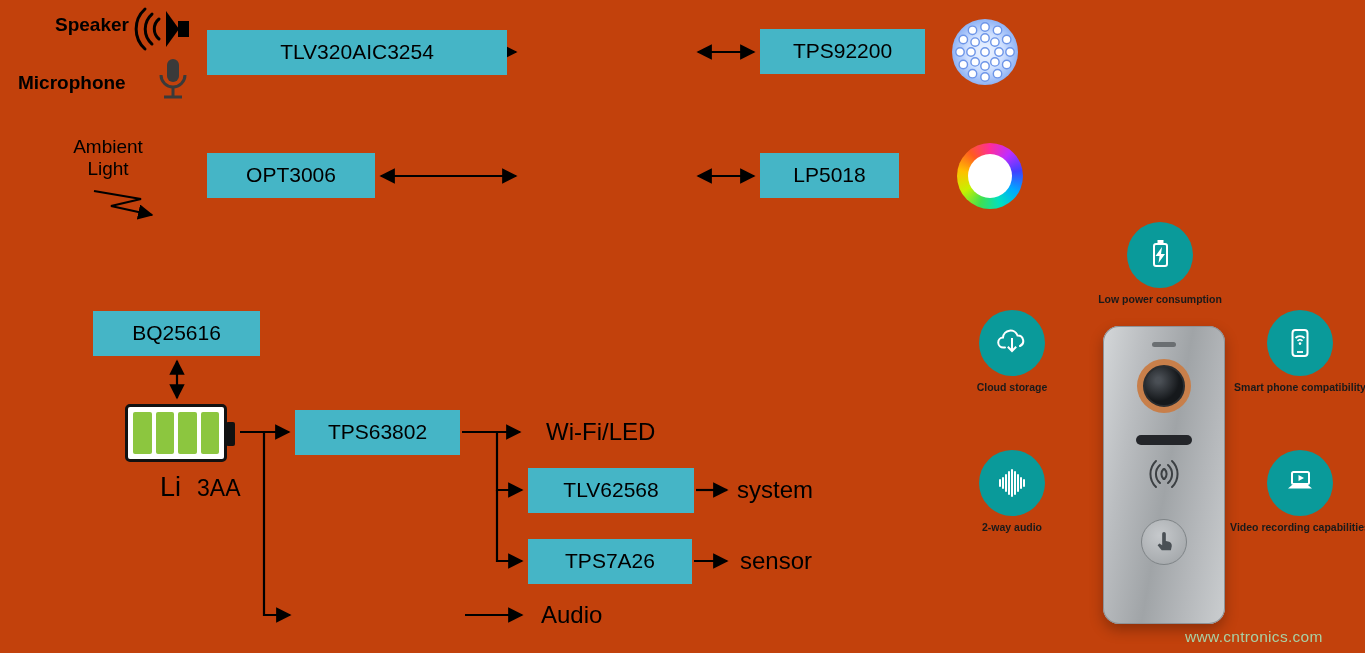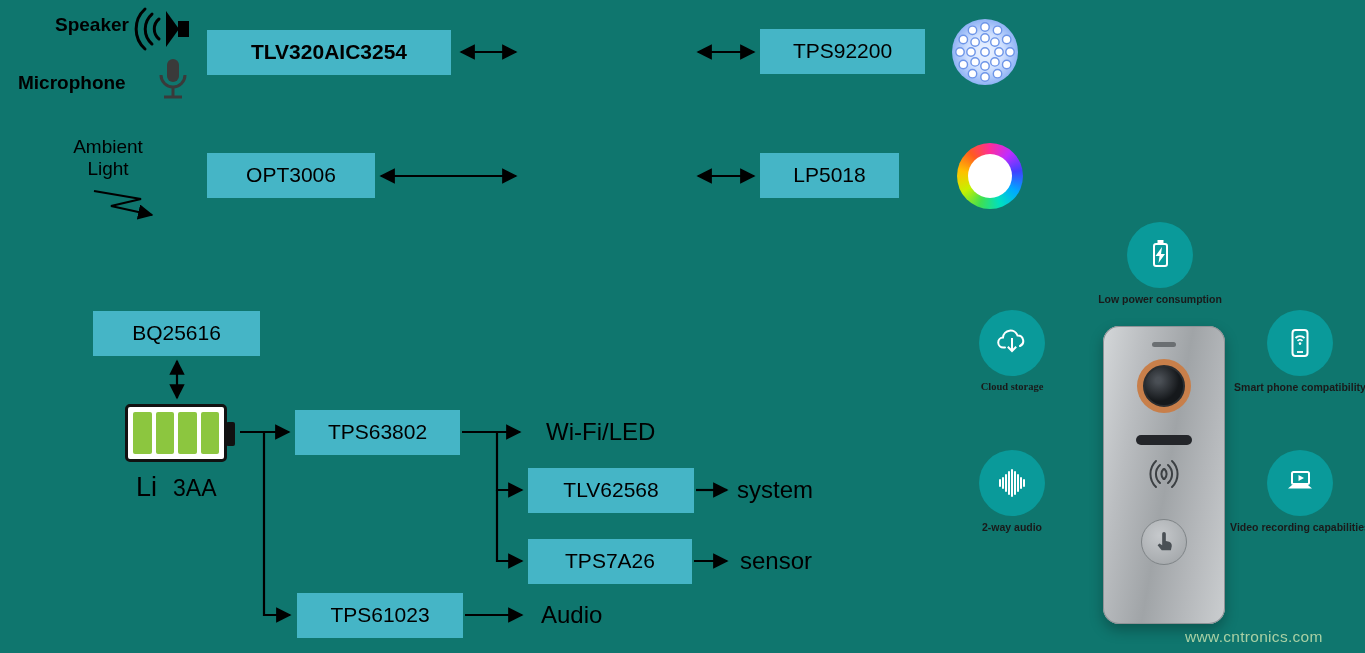--- a/index.html
+++ b/index.html
@@ -1,36 +1,36 @@
 <!DOCTYPE html>
 <html style="--block: #45b5c6; --circle: #0a9a9a; --watermark: #a9d0a4; --cell: #8cc63f;"><head>
 <meta charset="utf-8">
 <style>
   * { margin:0; padding:0; box-sizing:border-box; }
   :root {
     --block:#45b5c6; --circle:#0a9a9a; --watermark:#a9d0a4; --cell:#8cc63f;
   }
   body { font-family:"Liberation Sans", sans-serif; background:#fff; }
-  .canvas { position:relative; width:1365px; height:653px; background:#0f766e; overflow:hidden; }
+  .canvas { position:relative; width:1365px; height:653px; background:#c2410c; overflow:hidden; }
   .connectors { position:absolute; left:0; top:0; width:1365px; height:653px; pointer-events:none; }
   .block { position:absolute; background:var(--block); color:#000; display:flex; align-items:center; justify-content:center;
            text-align:center; font-size:21px; line-height:1.35; white-space:pre-line; }
   .block.big { font-size:22px; }
   .lbl { position:absolute; color:#000; font-size:19px; }
   .bold { font-weight:bold; }
   .centered { text-align:center; white-space:pre-line; }
   .out { position:absolute; font-size:24px; color:#000; }
   .icon-abs { position:absolute; }
   
   .battery { position:absolute; left:125px; top:404px; width:102px; height:58px; border:3px solid #111;
              border-radius:5px; display:flex; gap:4px; padding:5px; background:#fff; }
   .battery::after { content:""; position:absolute; right:-11px; top:15px; width:9px; height:24px; background:#111; border-radius:2px; }
   .cell { flex:1; background:var(--cell); border-radius:2px; }
   .batt-caption { position:absolute; left:136px; top:472px; display:flex; gap:16px; align-items:baseline; }
-  .batt-caption .chem { font-size:27px; color:#000; }
+  .batt-caption .chem { font-size:27px; color:#000;margin-left:24px; }
   .batt-caption .size { font-size:23px; color:#000; }
   
   .feat-circle { position:absolute; width:66px; height:66px; border-radius:50%; background:var(--circle);
                  display:flex; align-items:center; justify-content:center; }
   .feat-label { position:absolute; font-size:10.5px; font-weight:bold; color:#1a1a1a; text-align:center; }
   
   .rgb-ring { position:absolute; left:957px; top:143px; width:66px; height:66px; border-radius:50%;
     background:conic-gradient(#ff2d9a,#c02dff,#4040ff,#00a8ff,#00e0c0,#40e050,#c8f000,#ffc000,#ff5a20,#ff2d9a); }
   .rgb-ring::after { content:""; position:absolute; left:11px; top:11px; width:44px; height:44px; border-radius:50%; background:#fff; }
   
@@ -98,21 +98,21 @@
       <rect x="14" y="3" width="12" height="23" rx="6" fill="#3a3a3a"></rect>
       <path d="M8 19 a12 12 0 0 0 24 0" fill="none" stroke="#3a3a3a" stroke-width="3"></path>
       <line x1="20" y1="31" x2="20" y2="40" stroke="#3a3a3a" stroke-width="3"></line>
       <line x1="11" y1="41" x2="29" y2="41" stroke="#3a3a3a" stroke-width="3"></line>
     </svg>
   </div>
 
   <div class="lbl centered" style="left:60px; top:136px; width:96px;">Ambient
 Light</div>
 
-  <div class="block" style="left:207px; top:30px; width:244px; height:45px;font-weight:bold;">TLV320AIC3254</div>
+  <div class="block" style="left:207px; top:30px; width:300px; height:45px;">TLV320AIC3254</div>
   <div class="block" style="left:760px; top:29px; width:165px; height:45px;">TPS92200</div>
   <div class="block" style="left:207px; top:153px; width:168px; height:45px;">OPT3006</div>
   <div class="block" style="left:760px; top:153px; width:139px; height:45px;">LP5018</div>
 
   <div class="icon-abs" style="left:950px; top:17px;">
     <svg width="70" height="70" viewBox="0 0 70 70">
       <defs>
         <radialGradient id="lg">
           <stop offset="0%" stop-color="#eef4ff"></stop>
           <stop offset="55%" stop-color="#cfe0ff"></stop>
@@ -163,40 +163,39 @@
 
   <div class="block" style="left:295px; top:410px; width:165px; height:45px;">TPS63802</div>
   <div class="out" style="left:546px; top:418px;">Wi-Fi/LED</div>
 
   <div class="block" style="left:528px; top:468px; width:166px; height:45px;">TLV62568</div>
   <div class="out" style="left:737px; top:476px;">system</div>
 
   <div class="block" style="left:528px; top:539px; width:164px; height:45px;">TPS7A26</div>
   <div class="out" style="left:740px; top:547px;">sensor</div>
 
-  <div class="block" style="left:297px; top:593px; width:166px; height:45px;">TPS61023</div>
   <div class="out" style="left:541px; top:601px;text-align:right;">Audio</div>
 
   <div class="feat-circle" style="left:1127px; top:222px;">
     <svg width="40" height="40" viewBox="0 0 40 40">
       <rect x="14" y="9" width="13" height="22" rx="2" fill="none" stroke="#fff" stroke-width="2"></rect>
       <rect x="17.5" y="5" width="6" height="3" fill="#fff"></rect>
       <polygon points="22,12 15.5,21 19.5,21 18.5,28 25,19 21,19" fill="#fff"></polygon>
     </svg>
   </div>
   <div class="feat-label" style="left:1078px; top:293px; width:164px;">Low power consumption</div>
 
   <div class="feat-circle" style="left:979px; top:310px;">
     <svg width="40" height="40" viewBox="0 0 40 40">
       <path d="M13 24.5 h-1.5 a5 5 0 0 1 -.5 -10 a7.5 7.5 0 0 1 14.5 -2 a5.5 5.5 0 0 1 2.5 10.5" fill="none" stroke="#fff" stroke-width="2" stroke-linecap="round"></path>
       <line x1="20" y1="15" x2="20" y2="27.5" stroke="#fff" stroke-width="2"></line>
       <polyline points="15.8,23.8 20,28 24.2,23.8" fill="none" stroke="#fff" stroke-width="2"></polyline>
     </svg>
   </div>
-  <div class="feat-label" style="left:947px; top:381px; width:130px;font-family:Liberation Serif, serif;">Cloud storage</div>
+  <div class="feat-label" style="left:947px; top:381px; width:130px;">Cloud storage</div>
 
   <div class="feat-circle" style="left:1267px; top:310px;">
     <svg width="40" height="40" viewBox="0 0 40 40">
       <rect x="12.5" y="7" width="15" height="26" rx="3" fill="none" stroke="#fff" stroke-width="2"></rect>
       <path d="M15.5 15 a6.5 6.5 0 0 1 9 0" fill="none" stroke="#fff" stroke-width="1.8"></path>
       <path d="M17.5 17.8 a3.6 3.6 0 0 1 5 0" fill="none" stroke="#fff" stroke-width="1.8"></path>
       <circle cx="20" cy="20.6" r="1.3" fill="#fff"></circle>
       <line x1="17" y1="29" x2="23" y2="29" stroke="#fff" stroke-width="1.8"></line>
     </svg>
   </div>

